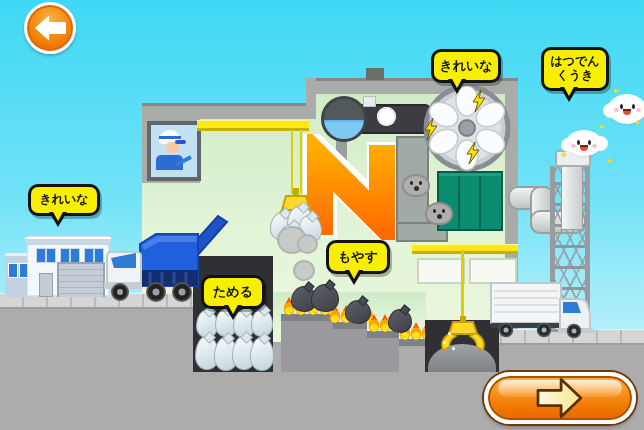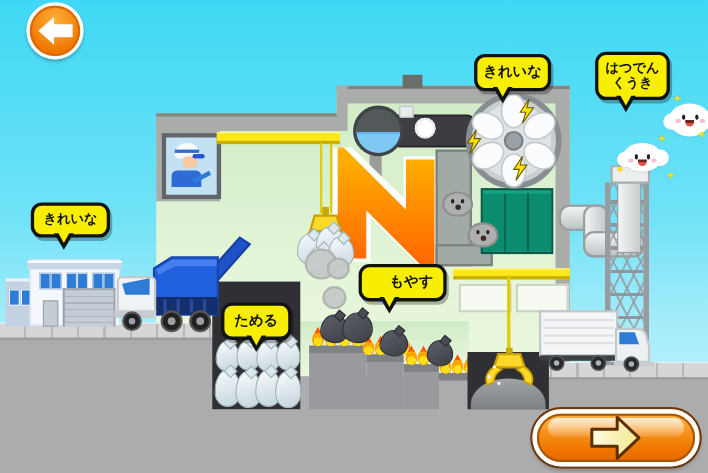--- a/index.html
+++ b/index.html
@@ -311,21 +311,21 @@
   <div class="bubble" style="left:28px;top:184px;width:66px;height:26px;font-size:12px;">
     <span class="bubble-text">きれいな</span>
     <span class="tail-out" style="left:18px;"></span>
       <span class="tail-in" style="left:21px;"></span>
   </div>
   <div class="bubble" style="left:201px;top:257px;width:58px;height:28px;font-size:13px;margin-top:18px;">
     <span class="bubble-text">ためる</span>
     <span class="tail-out" style="left:20px;"></span>
       <span class="tail-in" style="left:23px;"></span>
   </div>
-  <div class="bubble" style="left:326px;top:240px;width:58px;height:28px;font-size:13px;padding-left:16px;">
+  <div class="bubble" style="left:326px;top:240px;width:58px;height:28px;font-size:13px;">
     <span class="bubble-text">もやす</span>
     <span class="tail-out" style="left:16px;"></span>
       <span class="tail-in" style="left:19px;"></span>
   </div>
   <div class="bubble" style="left:431px;top:49px;width:64px;height:28px;font-size:13px;">
     <span class="bubble-text">きれいな</span>
     <span class="tail-out" style="left:14px;"></span>
       <span class="tail-in" style="left:17px;"></span>
   </div>
   <div class="bubble" style="left:541px;top:47px;width:62px;height:38px;font-size:12px;">

